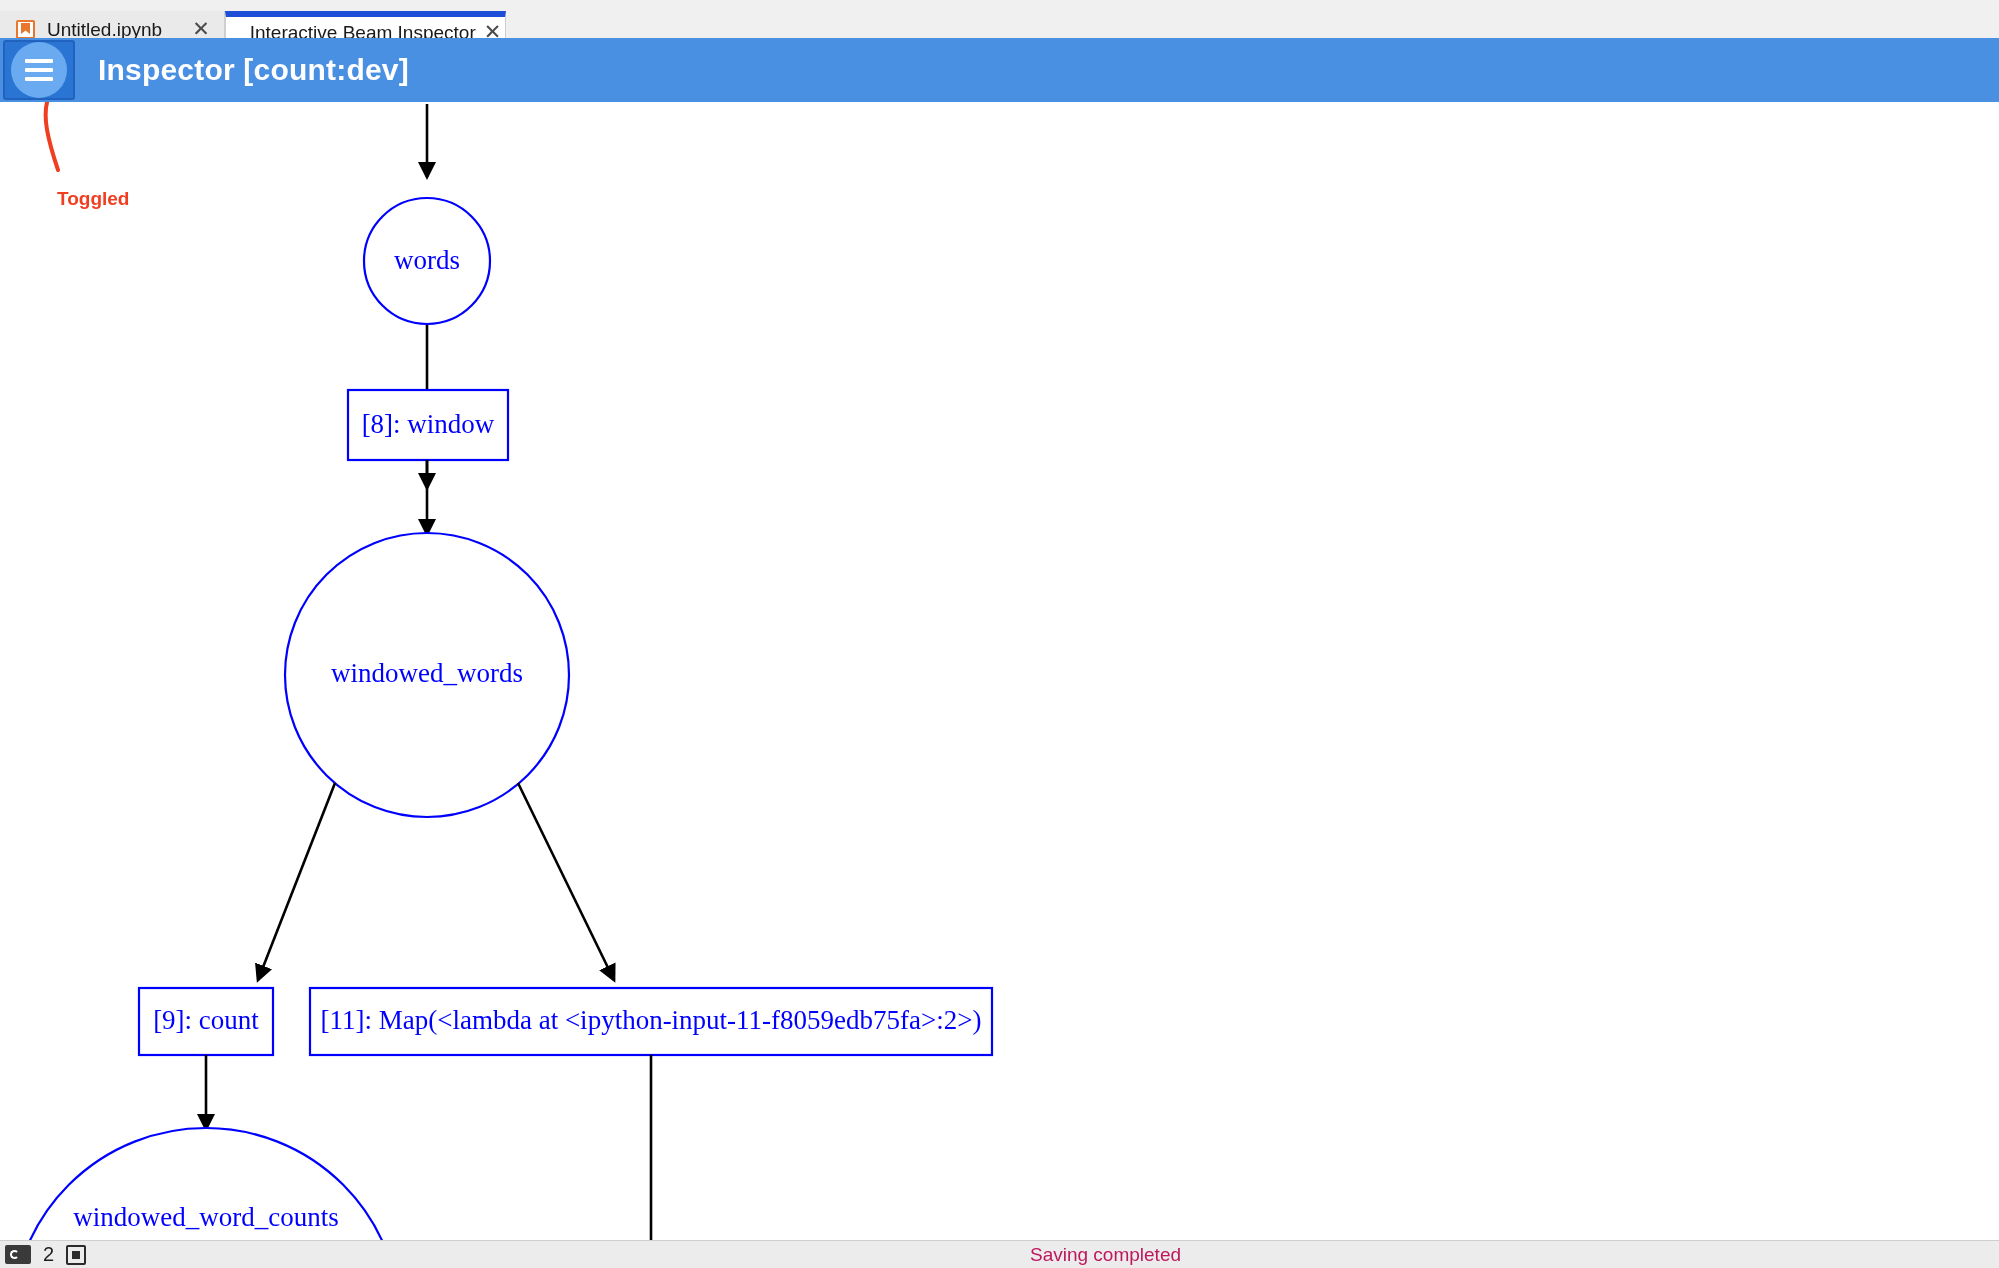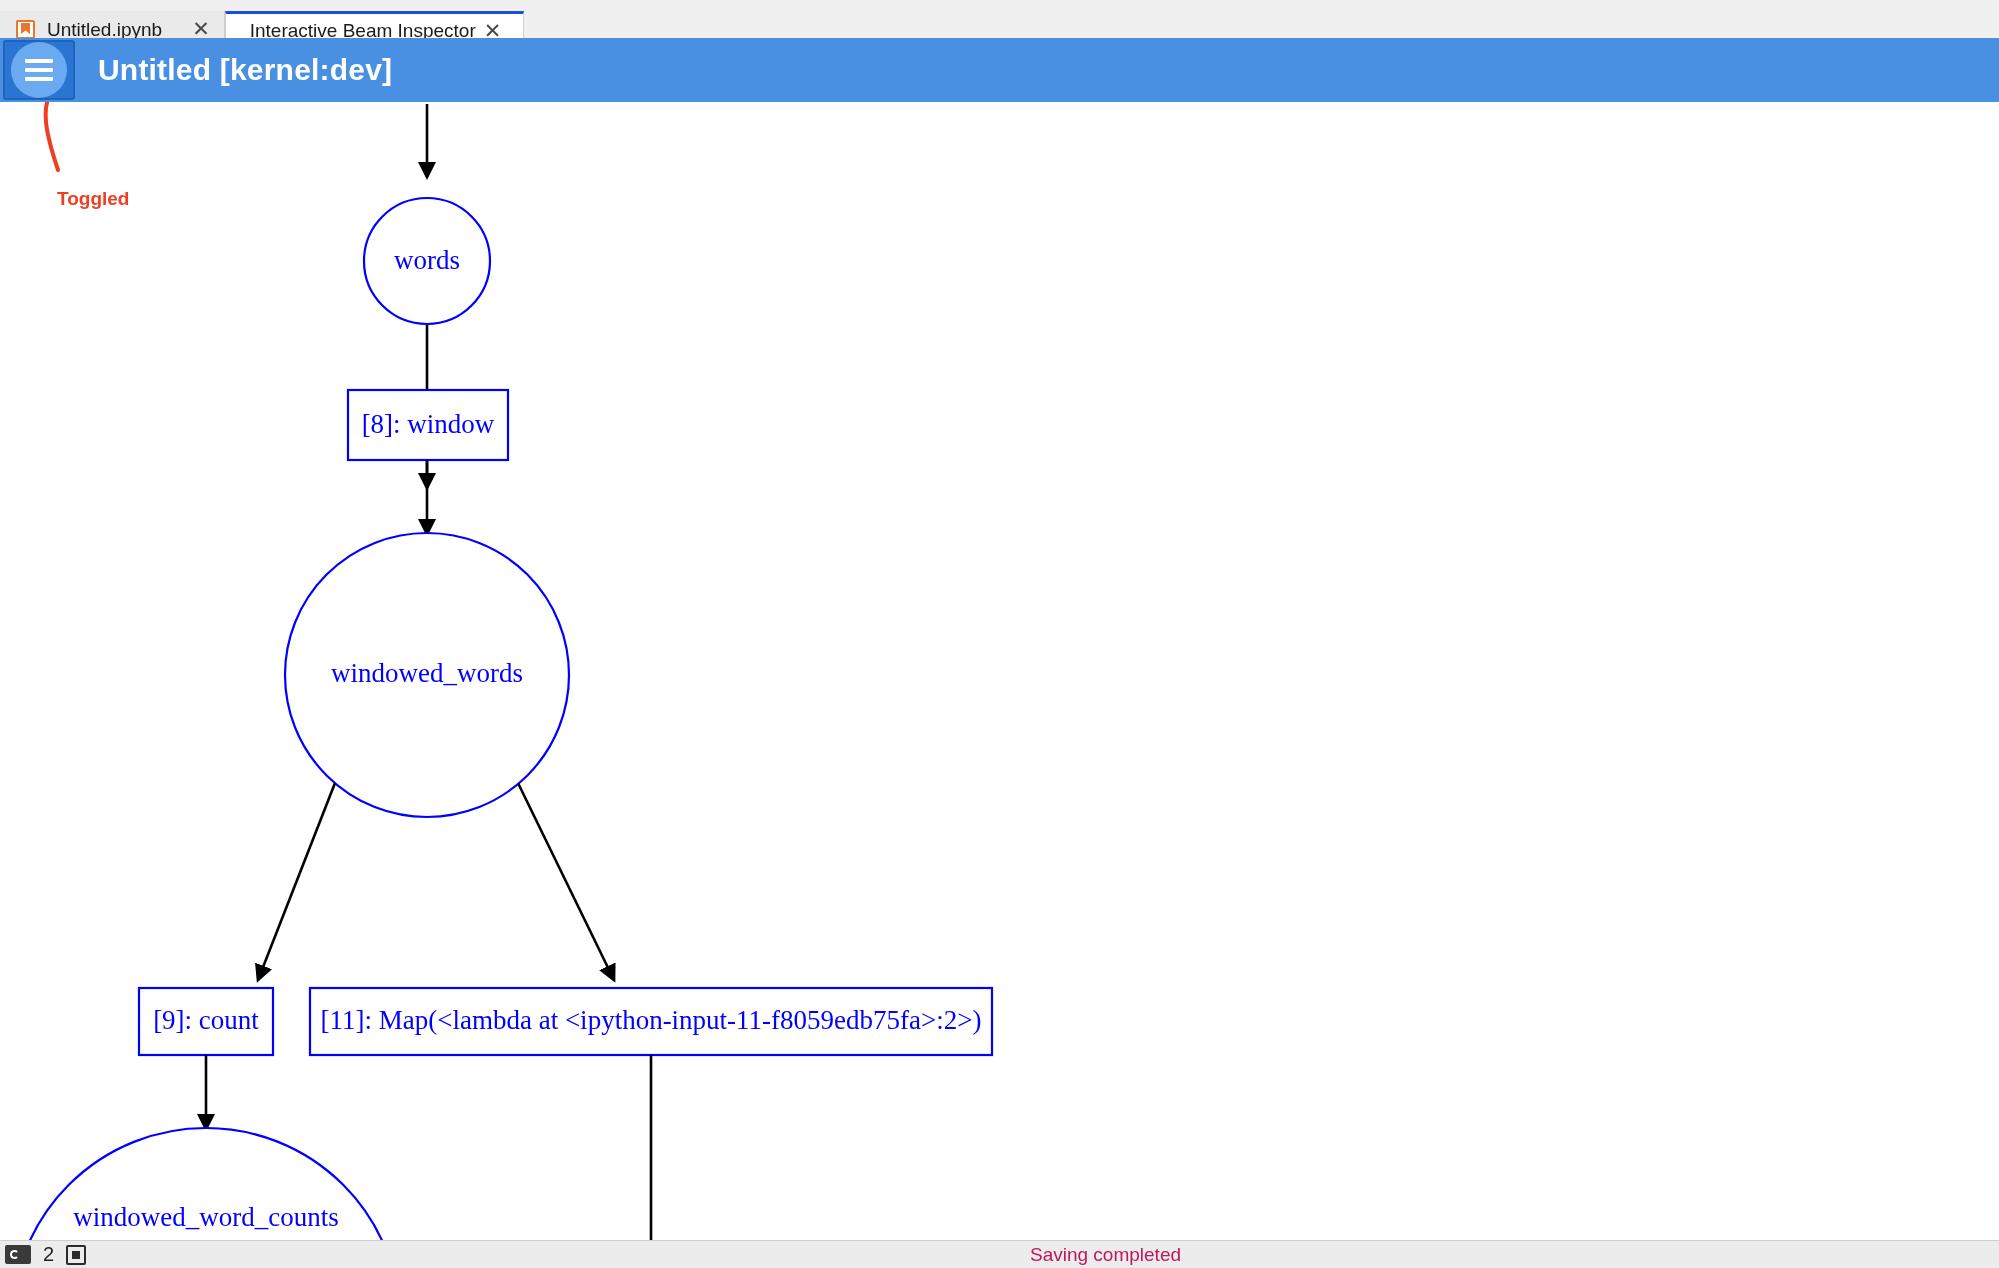--- a/index.html
+++ b/index.html
@@ -35,24 +35,24 @@
     font-size: 19px;
     color: #1a1a1a;
     background: #eaeaea;
     border-right: 1px solid #cfcfcf;
     padding: 0 14px 0 16px;
     position: relative;
     white-space: nowrap;
   }
   .tab.active {
     background: #ffffff;
-    border-top: 3px solid #1d4ed8;
+    border-top: 6px solid #1d4ed8;
     border-left: 1px solid #cfcfcf;
     padding-left: 24px;
-    padding-right: 22px;
+    padding-right: 4px;
   }
   .tab-icon {
     width: 19px; height: 19px;
     margin-right: 12px;
     border: 2px solid #e8762c;
     border-radius: 2px;
     background: #ffffff;
     box-sizing: border-box;
     position: relative;
     flex: none;
@@ -248,21 +248,21 @@
 </div>
 
 <div id="header">
   <div id="menu-button">
     <div id="menu-circle">
       <i></i>
         <i></i>
         <i></i>
     </div>
   </div>
-  <div id="header-title">Untitled [kernel:dev]</div>
+  <div id="header-title">Inspector [count:dev]</div>
 </div>
 
 <div id="canvas">
 
   <svg id="graph-svg" width="1999" height="1138">
     <defs>
       <marker id="arrow" viewBox="0 0 12 12" refX="10" refY="6" markerWidth="7" markerHeight="7" orient="auto-start-reverse">
         <path d="M 0 0 L 12 6 L 0 12 z" class="arrow-head"></path>
       </marker>
     </defs>

